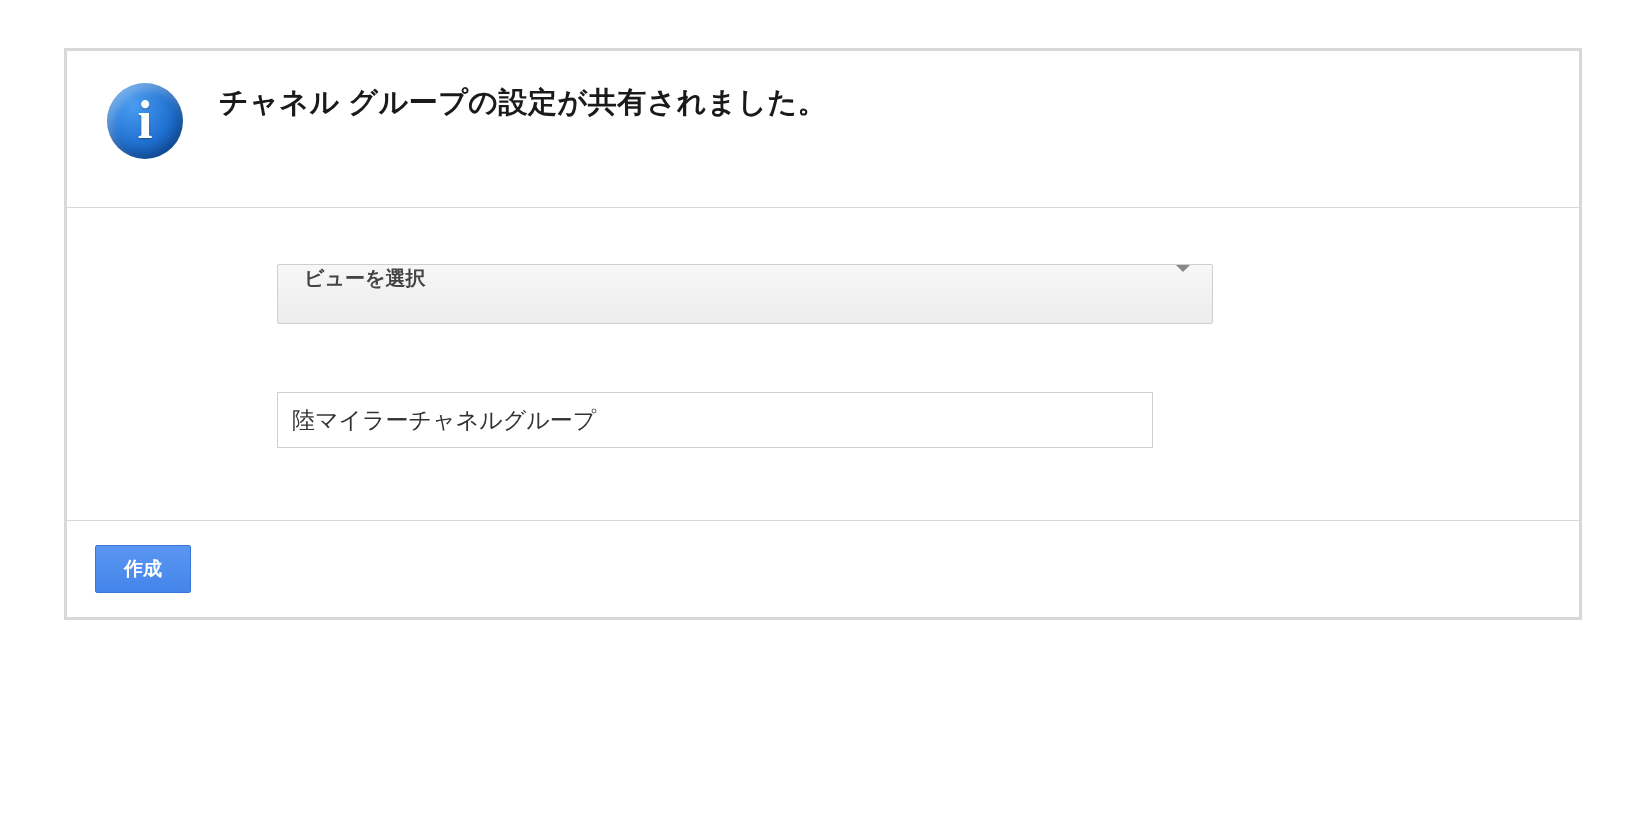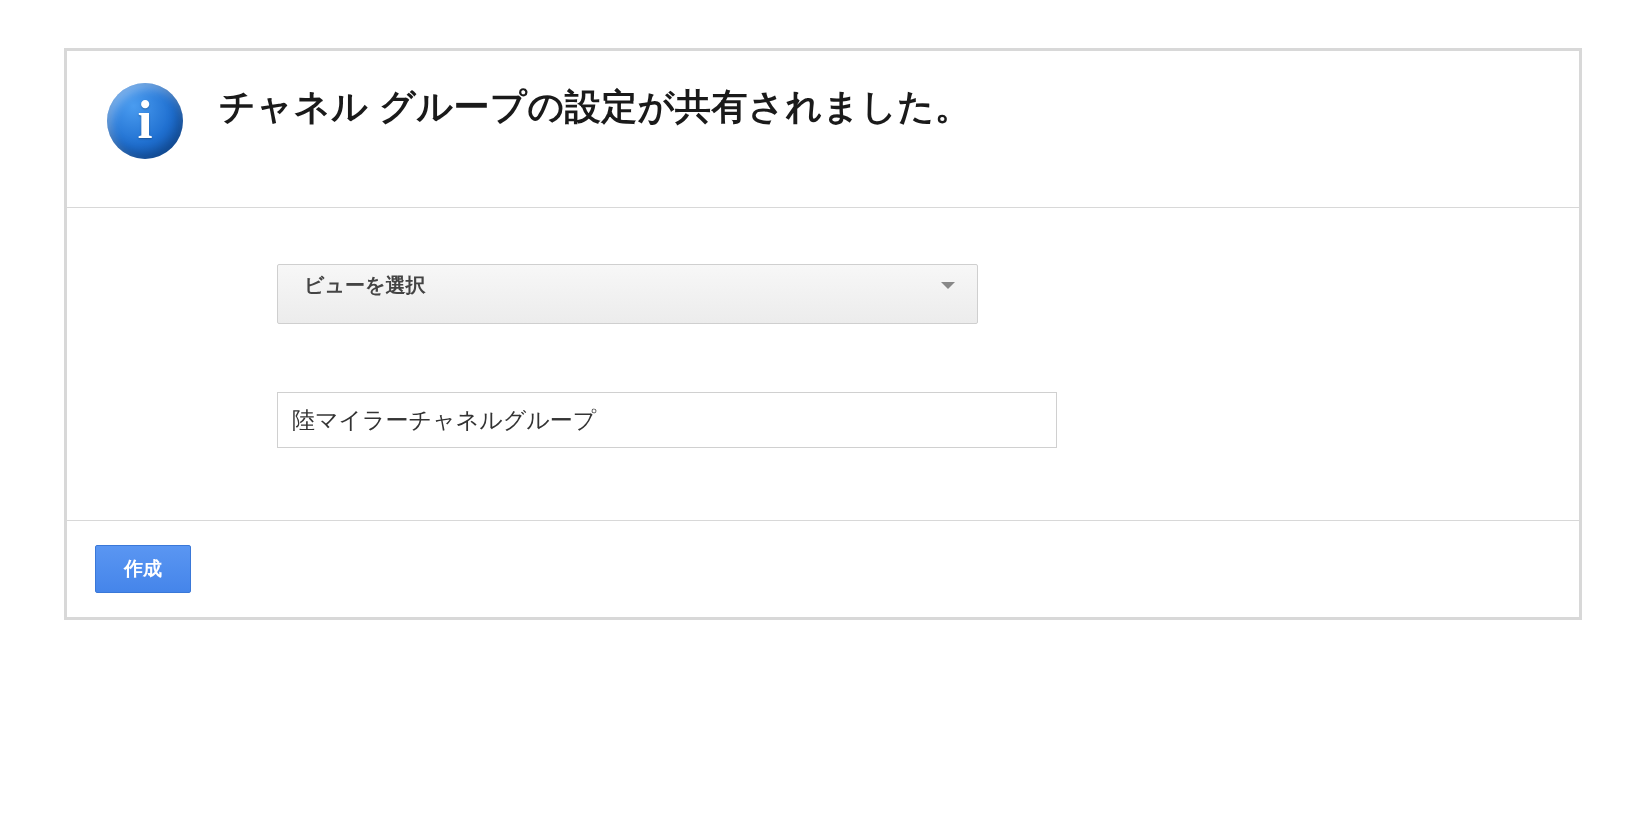--- a/index.html
+++ b/index.html
@@ -44,67 +44,66 @@
       color: #fff;
       line-height: 1;
       text-shadow: 0 1px 2px rgba(0,0,0,0.3);
       margin-top: -2px;
     }
     .header-text {
       flex: 1;
       padding-top: 0;
     }
     .dialog-title {
-      font-size: 36px;
+      font-size: 29px;
       font-weight: bold;
       color: #1a1a1a;
       margin-bottom: 8px;
       letter-spacing: 0.5px;
     }
     .dialog-subtitle {
       font-size: 23px;
       color: #333;
       line-height: 1.85;
       max-width: 920px;
     }
     .form-section {
       padding: 56px 40px 72px 40px;
       border-bottom: 1px solid #d8d8d8;
     }
     .form-inner {
       padding-left: 170px;
       max-width: 1000px;
     }
     .select-dropdown {
-      width: 701px;
+      width: 936px;
       height: 60px;
       background: linear-gradient(#f7f7f7, #ececec);
       border: 1px solid #cfcfcf;
       border-radius: 2px;
       display: flex;
-      align-items: center;
       justify-content: space-between;
       padding: 0 22px 17px 26px;
       cursor: pointer;
       margin-bottom: 68px;
     }
     .select-label {
       font-size: 20px;
       font-weight: bold;
       color: #444;
     }
     .caret-down {
       width: 0;
       height: 0;
       border-left: 7px solid transparent;
       border-right: 7px solid transparent;
       border-top: 7px solid #888;
     }
     .name-input {
-      width: 780px;
+      width: 876px;
       height: 56px;
       border: 1px solid #d0d0d0;
       font-size: 23px;
       color: #333;
       padding: 12px 14px;
       background: #fff;
       outline: none;
     }
     .footer-section {
       padding: 24px 28px;

